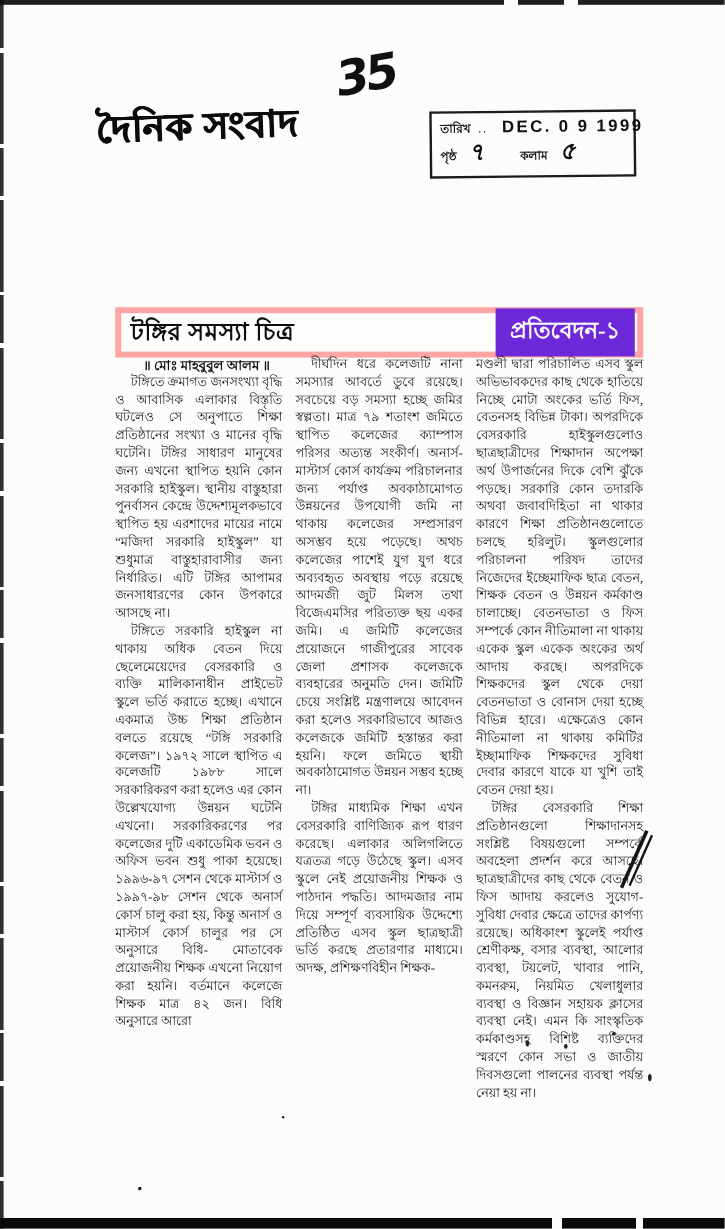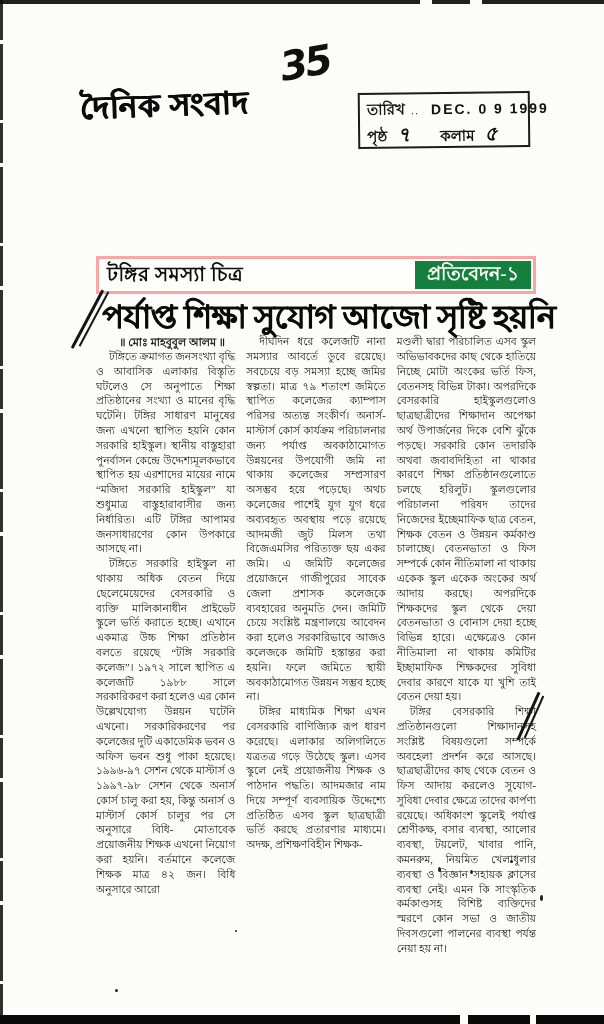--- a/index.html
+++ b/index.html
@@ -42,41 +42,41 @@
   }
   
   .stamp-box{
     position:absolute;left:358px;top:92px;width:172px;height:56px;
     border:2.5px solid #1b1b1b;box-sizing:border-box;
     padding:3px 7px 2px 7px;
     font-family:"Liberation Sans", sans-serif;
     transform:rotate(-0.6deg);
   }
   .stamp-row{display:flex;align-items:baseline;gap:6px;}
-  .stamp-label{font-size:15px;font-weight:bold;color:#151515;}
+  .stamp-label{font-size:10px;font-weight:bold;color:#151515;}
   .stamp-dots{font-size:11px;color:#333;letter-spacing:1px;}
   .stamp-date{
     font-size:14px;font-weight:bold;letter-spacing:2px;color:#0f0f0f;
     font-family:"Liberation Sans", sans-serif;margin-left:6px;white-space:nowrap;
   }
   .stamp-hand{font-size:20px;font-weight:bold;font-style:italic;color:#0f0f0f;line-height:.9;}
   .stamp-row2{margin-top:2px;gap:10px;}
   
   .article{position:absolute;left:96px;top:256px;width:440px;}
   .kicker-strip{
-    border:3px solid #fca5a5;height:32px;box-sizing:content-box;
+    border:5px solid #fca5a5;height:32px;box-sizing:content-box;
     display:flex;align-items:center;justify-content:space-between;
     background:#fdfdfb;
   }
   .kicker-label{
     font-size:20px;font-weight:bold;padding-left:8px;letter-spacing:.5px;
     white-space:nowrap;color:#0d0d0d;
   }
   .report-tag{
-    background:#15803d;color:#fbfbf7;height:28px;margin:2px 2px 2px 0;
+    background:#6d28d9;color:#fbfbf7;height:40px;margin:2px 2px 2px 0;
     display:flex;align-items:center;padding:0 12px;
     font-size:19px;font-weight:bold;white-space:nowrap;
   }
   .headline{
     margin-top:6px;font-size:32px;font-weight:bold;line-height:1.1;
     white-space:nowrap;letter-spacing:-0.5px;color:#0a0a0a;
     text-shadow:0.6px 0 #0a0a0a;position:relative;padding-left:6px;
   }
   .pen-stroke{position:absolute;background:#151515;border-radius:2px;}
   .stroke-head-1{left:-10px;top:-14px;width:2.5px;height:66px;transform:rotate(28deg);}
@@ -126,25 +126,20 @@
   </div>
 </div>
 
 <div class="article">
 
   <div class="kicker-strip">
     <span class="kicker-label">টঙ্গির সমস্যা চিত্র</span>
     <span class="report-tag">প্রতিবেদন-১</span>
   </div>
 
-  <div class="headline">
-    <span class="pen-stroke stroke-head-1"></span>
-    <span class="pen-stroke stroke-head-2"></span>
-    <span>পর্যাপ্ত শিক্ষা সুযোগ আজো সৃষ্টি হয়নি</span>
-  </div>
 
   <div class="columns">
     <div class="col">
       <p class="byline">॥ মোঃ মাহবুবুল আলম ॥</p>
       <p>টঙ্গিতে ক্রমাগত জনসংখ্যা বৃদ্ধি ও আবাসিক এলাকার বিস্তৃতি ঘটলেও সে অনুপাতে শিক্ষা প্রতিষ্ঠানের সংখ্যা ও মানের বৃদ্ধি ঘটেনি। টঙ্গির সাধারণ মানুষের জন্য এখনো স্থাপিত হয়নি কোন সরকারি হাইস্কুল। স্থানীয় বাস্তুহারা পুনর্বাসন কেন্দ্রে উদ্দেশ্যমূলকভাবে স্থাপিত হয় এরশাদের মায়ের নামে “মজিদা সরকারি হাইস্কুল” যা শুধুমাত্র বাস্তুহারাবাসীর জন্য নির্ধারিত। এটি টঙ্গির আপামর জনসাধারণের কোন উপকারে আসছে না।</p>
       <p>টঙ্গিতে সরকারি হাইস্কুল না থাকায় অধিক বেতন দিয়ে ছেলেমেয়েদের বেসরকারি ও ব্যক্তি মালিকানাধীন প্রাইভেট স্কুলে ভর্তি করাতে হচ্ছে। এখানে একমাত্র উচ্চ শিক্ষা প্রতিষ্ঠান বলতে রয়েছে “টঙ্গি সরকারি কলেজ”। ১৯৭২ সালে স্থাপিত এ কলেজটি ১৯৮৮ সালে সরকারিকরণ করা হলেও এর কোন উল্লেখযোগ্য উন্নয়ন ঘটেনি এখনো। সরকারিকরণের পর কলেজের দুটি একাডেমিক ভবন ও অফিস ভবন শুধু পাকা হয়েছে। ১৯৯৬-৯৭ সেশন থেকে মাস্টার্স ও ১৯৯৭-৯৮ সেশন থেকে অনার্স কোর্স চালু করা হয়, কিন্তু অনার্স ও মাস্টার্স কোর্স চালুর পর সে অনুসারে বিধি- মোতাবেক প্রয়োজনীয় শিক্ষক এখনো নিয়োগ করা হয়নি। বর্তমানে কলেজে শিক্ষক মাত্র ৪২ জন। বিধি অনুসারে আরো</p>
     </div>
     <div class="col">
       <p>দীর্ঘদিন ধরে কলেজটি নানা সমস্যার আবর্তে ডুবে রয়েছে। সবচেয়ে বড় সমস্যা হচ্ছে জমির স্বল্পতা। মাত্র ৭৯ শতাংশ জমিতে স্থাপিত কলেজের ক্যাম্পাস পরিসর অত্যন্ত সংকীর্ণ। অনার্স-মাস্টার্স কোর্স কার্যক্রম পরিচালনার জন্য পর্যাপ্ত অবকাঠামোগত উন্নয়নের উপযোগী জমি না থাকায় কলেজের সম্প্রসারণ অসম্ভব হয়ে পড়েছে। অথচ কলেজের পাশেই যুগ যুগ ধরে অব্যবহৃত অবস্থায় পড়ে রয়েছে আদমজী জুট মিলস তথা বিজেএমসির পরিত্যক্ত ছয় একর জমি। এ জমিটি কলেজের প্রয়োজনে গাজীপুরের সাবেক জেলা প্রশাসক কলেজকে ব্যবহারের অনুমতি দেন। জমিটি চেয়ে সংশ্লিষ্ট মন্ত্রণালয়ে আবেদন করা হলেও সরকারিভাবে আজও কলেজকে জমিটি হস্তান্তর করা হয়নি। ফলে জমিতে স্থায়ী অবকাঠামোগত উন্নয়ন সম্ভব হচ্ছে না।</p>
       <p>টঙ্গির মাধ্যমিক শিক্ষা এখন বেসরকারি বাণিজ্যিক রূপ ধারণ করেছে। এলাকার অলিগলিতে যত্রতত্র গড়ে উঠেছে স্কুল। এসব স্কুলে নেই প্রয়োজনীয় শিক্ষক ও পাঠদান পদ্ধতি। আদমজার নাম দিয়ে সম্পূর্ণ ব্যবসায়িক উদ্দেশ্যে প্রতিষ্ঠিত এসব স্কুল ছাত্রছাত্রী ভর্তি করছে প্রতারণার মাধ্যমে। অদক্ষ, প্রশিক্ষণবিহীন শিক্ষক-</p>

